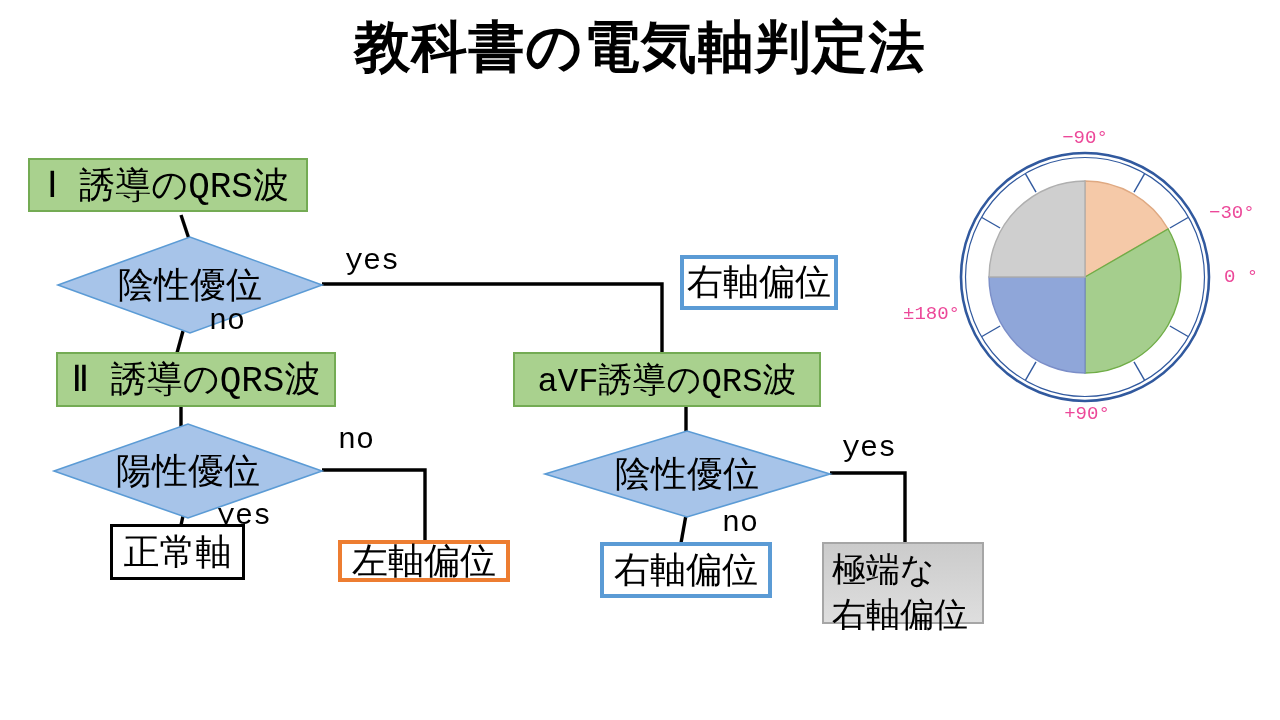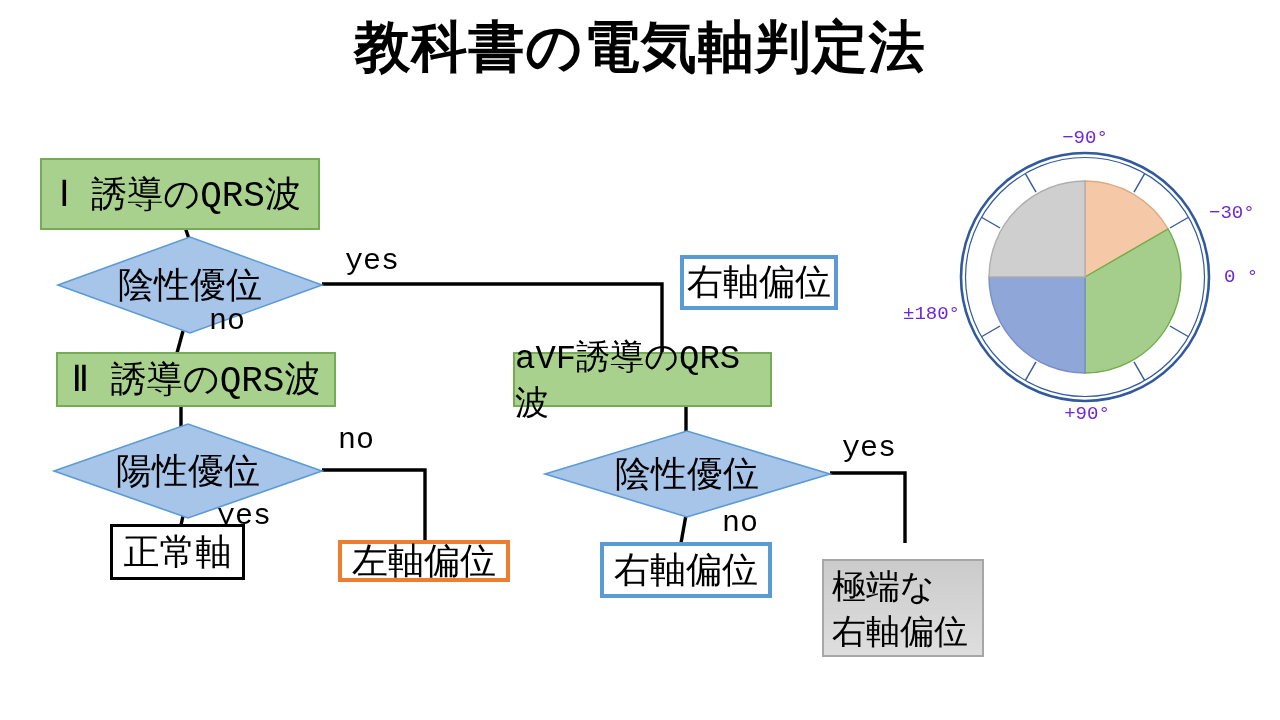--- a/index.html
+++ b/index.html
@@ -13,21 +13,21 @@
         justify-content:center;font-size:36px;box-sizing:border-box;}
   .dtext{display:flex;align-items:center;justify-content:center;font-size:36px;}
   .obox{background:#ffffff;display:flex;align-items:center;justify-content:center;
         font-size:36px;box-sizing:border-box;}
   .obox.normal{border:3px solid #000000;}
   .obox.orange{border:4px solid #ED7D31;}
   .obox.blue{border:4px solid #5B9BD5;}
   .ebox{background:linear-gradient(#cbcbcb,#dedede);border:2px solid #A6A6A6;
         box-sizing:border-box;font-size:34px;line-height:1.32;padding:6px 6px 0 8px;}
   .lbl{font-size:30px;color:#000;}
-  .deg{font-size:19px;color:#6d28d9;}
+  .deg{font-size:19px;color:#ec4899;}
   .ctr{text-align:center;}
 </style>
 </head>
 <body>
 
 <div class="stage">
 
   <svg class="layer" width="1280" height="720" viewBox="0 0 1280 720">
 
     <g stroke="#000" stroke-width="3.4" fill="none">
@@ -63,40 +63,40 @@
       </g>
       <path d="M1085,277 L1085,181 A96,96 0 0 1 1168.1,229 Z" stroke="#DFA982" stroke-width="1.4" fill="#F5C9A8"></path>
       <path d="M1085,277 L1168.1,229 A96,96 0 0 1 1085,373 Z" stroke="#70AD47" stroke-width="1.4" fill="#A5CE8D"></path>
       <path d="M1085,277 L1085,373 A96,96 0 0 1 989,277 Z" stroke="#7B8EC8" stroke-width="1.4" fill="#8FA6D9"></path>
       <path d="M1085,277 L989,277 A96,96 0 0 1 1085,181 Z" stroke="#AFAFAF" stroke-width="1.4" fill="#CFCFCF"></path>
     </g>
   </svg>
 
   <div class="abs title">教科書の電気軸判定法</div>
 
-  <div class="abs pbox" style="left:40px;top:158px;width:280px;height:72px;">Ⅰ 誘導のQRS波</div>
+  <div class="abs pbox" style="left:28px;top:158px;width:280px;height:54px;">Ⅰ 誘導のQRS波</div>
   <div class="abs pbox" style="left:56px;top:352px;width:280px;height:55px;">Ⅱ 誘導のQRS波</div>
-  <div class="abs pbox" style="left:513px;top:352px;width:259px;height:55px;font-size:34px;">aVF誘導のQRS波</div>
+  <div class="abs pbox" style="left:513px;top:352px;width:308px;height:55px;font-size:34px;">aVF誘導のQRS波</div>
 
   <div class="abs dtext" style="left:90px;top:261px;width:200px;height:48px;">陰性優位</div>
   <div class="abs dtext" style="left:88px;top:447px;width:200px;height:48px;">陽性優位</div>
   <div class="abs dtext" style="left:587px;top:450px;width:200px;height:48px;">陰性優位</div>
 
   <div class="abs lbl" style="left:345px;top:244px;">yes</div>
   <div class="abs lbl" style="left:209px;top:304px;">no</div>
   <div class="abs lbl" style="left:338px;top:423px;">no</div>
   <div class="abs lbl" style="left:217px;top:499px;">yes</div>
   <div class="abs lbl" style="left:842px;top:431px;">yes</div>
   <div class="abs lbl" style="left:722px;top:506px;">no</div>
 
   <div class="abs obox normal" style="left:110px;top:524px;width:135px;height:56px;">正常軸</div>
   <div class="abs obox orange" style="left:338px;top:540px;width:172px;height:42px;">左軸偏位</div>
   <div class="abs obox blue" style="left:680px;top:255px;width:158px;height:55px;">右軸偏位</div>
   <div class="abs obox blue" style="left:600px;top:542px;width:172px;height:56px;">右軸偏位</div>
-  <div class="abs ebox" style="left:822px;top:542px;width:162px;height:98px;margin-top:17px;">
+  <div class="abs ebox" style="left:822px;top:542px;width:162px;height:82px;">
     <div>極端な</div>
     <div>右軸偏位</div>
   </div>
 
   <div class="abs deg ctr" style="left:1035px;top:127px;width:100px;">−90°</div>
   <div class="abs deg" style="left:1209px;top:202px;">−30°</div>
   <div class="abs deg" style="left:1224px;top:266px;">0 °</div>
   <div class="abs deg" style="left:903px;top:264px;margin-top:39px;">±180°</div>
   <div class="abs deg ctr" style="left:1037px;top:403px;width:100px;">+90°</div>
 

